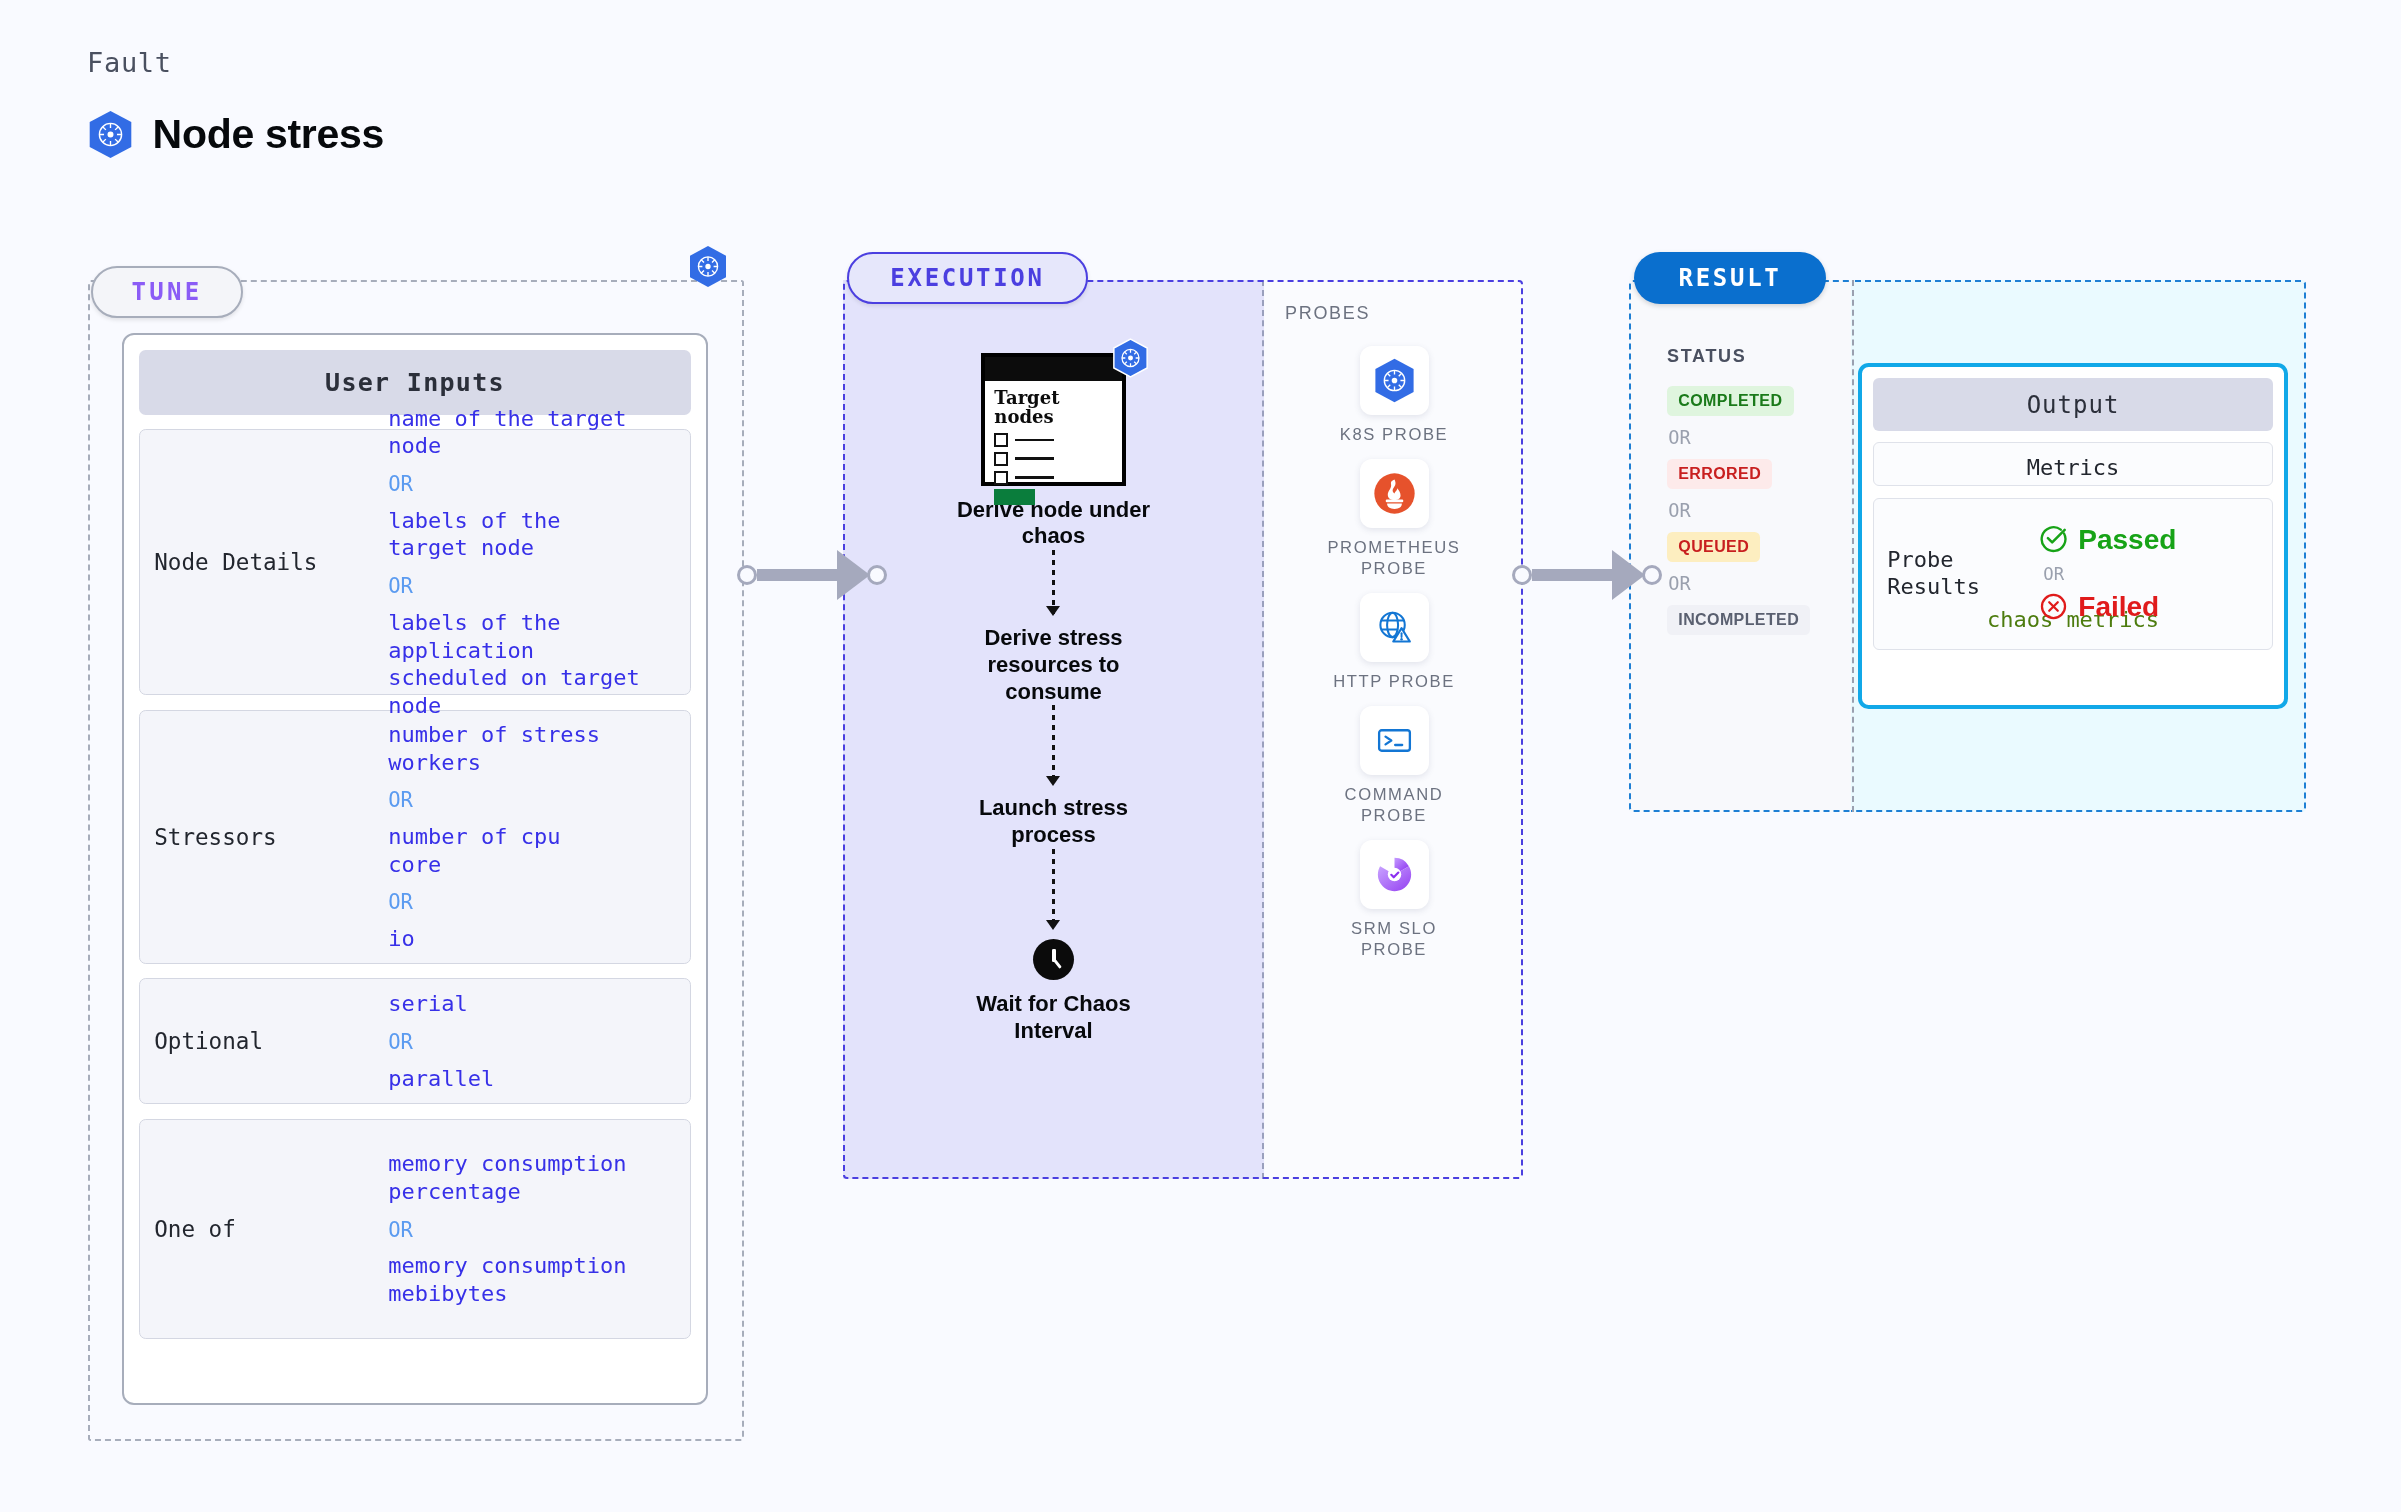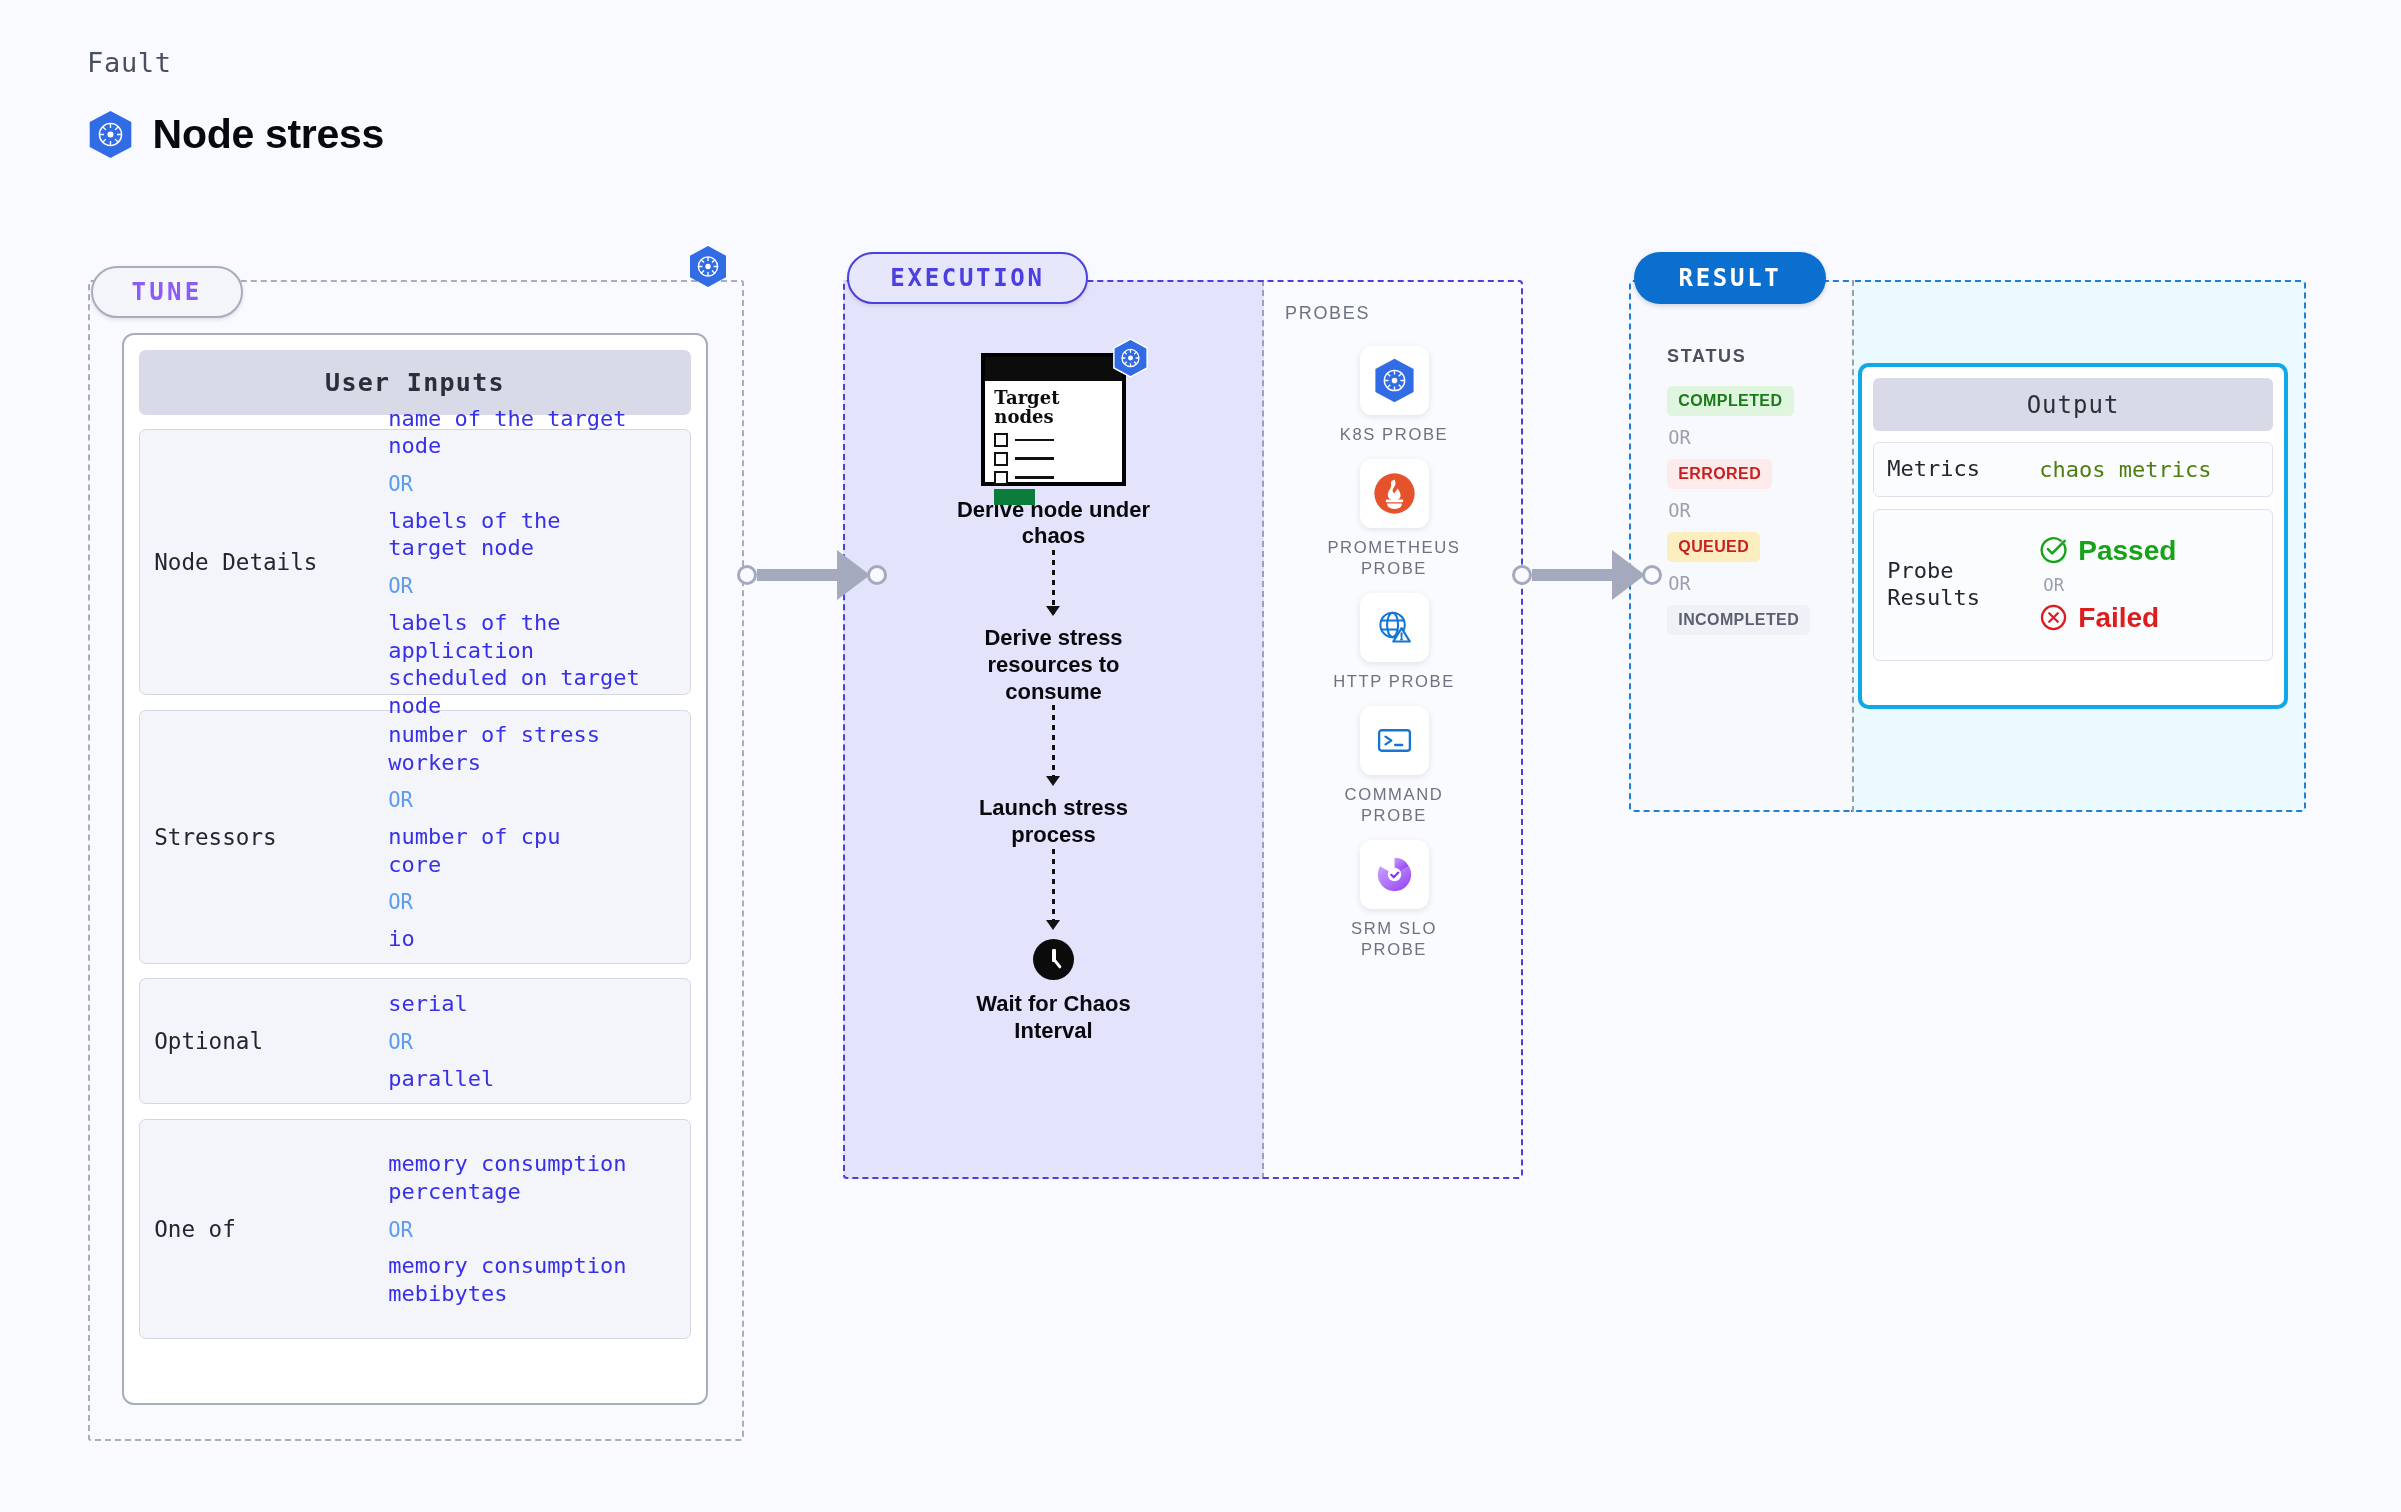--- a/index.html
+++ b/index.html
@@ -298,21 +298,21 @@
   }
   .out-key {
     flex: 0 0 152px;
     font-family: "DejaVu Sans Mono", monospace;
     font-size: 22px; color: #22262e; line-height: 1.22; white-space: pre-line;
   }
   .out-metric-val {
     font-family: "DejaVu Sans Mono", monospace;
     font-size: 22px; color: #4d7c0f;
   }
-  .out-row-metrics { height: 55px; }
+  .out-row-metrics { height: 44px; flex-direction: column; }
   .out-row-probe { height: 152px; align-items: center; }
   .probe-res { display: flex; flex-direction: column; }
   .pr-item { display: flex; align-items: center; gap: 10px; }
   .pr-text {
     font-family: "Liberation Sans", sans-serif;
     font-size: 28px; font-weight: 700;
   }
   .pr-or {
     font-family: "DejaVu Sans Mono", monospace;
     font-size: 17.3px; color: #9aa0ae; margin: 8px 0 7.3px 4px;

